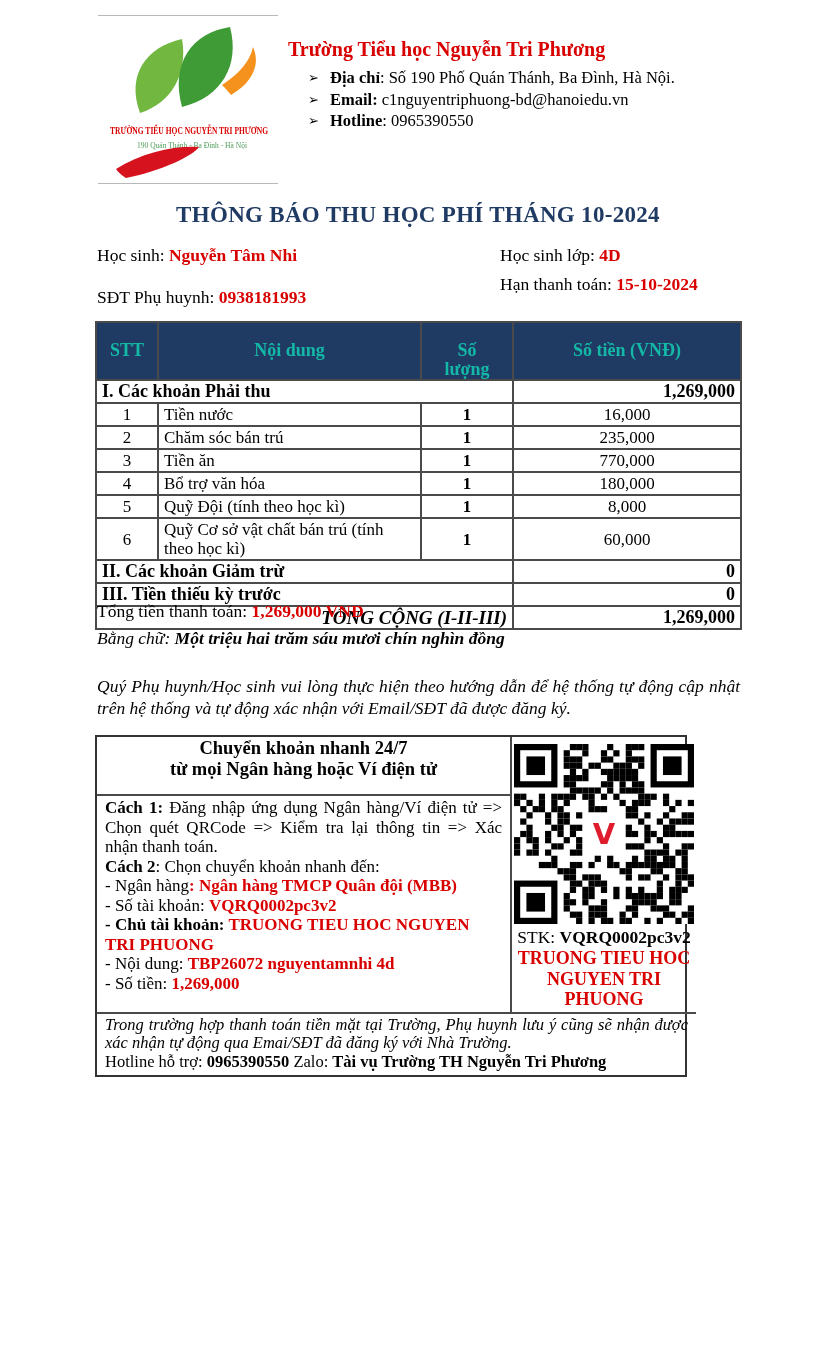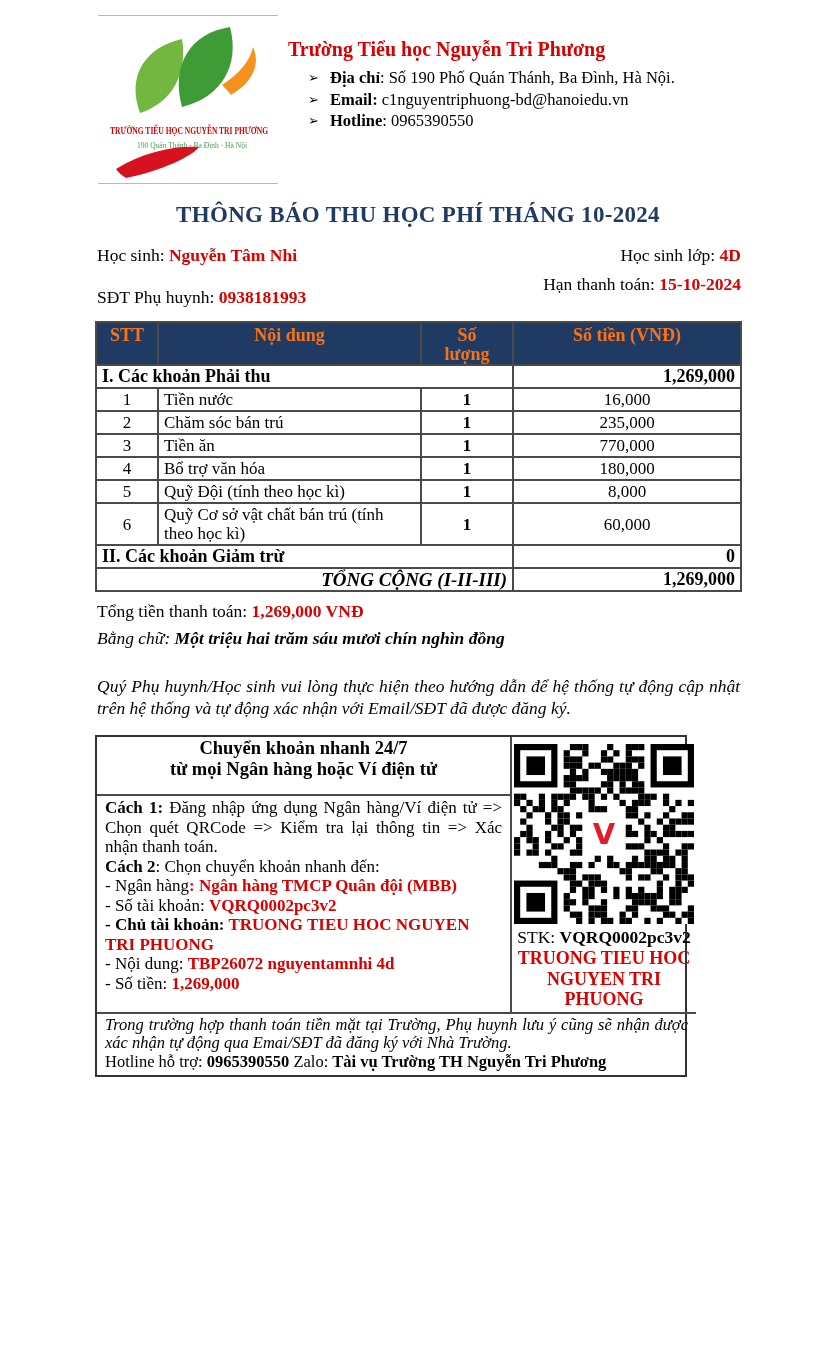--- a/index.html
+++ b/index.html
@@ -20,32 +20,32 @@
     border-top:1px solid #b9b9b9;border-bottom:1px solid #b9b9b9;background:#fff;}
   .logo-cell svg{position:absolute;left:6px;top:5px;}
   .school-head{position:absolute;left:193px;top:38px;width:453px;}
   .school-name{font-size:20px;font-weight:bold;color:var(--red);}
   .bullets{margin-top:6px;padding-left:20px;font-size:16.5px;line-height:21.5px;}
   .bullet-glyph{display:inline-block;width:22px;font-size:13px;vertical-align:1px;}
 
   
   .title{position:absolute;left:0;top:202px;width:100%;margin:0;text-align:center;
     font-size:23px;font-weight:bold;color:var(--navy);letter-spacing:.3px;}
-  .info{position:absolute;font-size:17.5px;line-height:20.5px;text-align:right;}
+  .info{position:absolute;font-size:17.5px;line-height:20.5px;}
   .i-student{left:2px;top:245px;}
   .i-class{left:405px;top:245px;width:241px;}
   .i-phone{left:2px;top:287px;}
   .i-due{left:405px;top:274px;width:241px;}
 
   
   table.fee{position:absolute;left:0;top:321px;width:645px;border-collapse:collapse;
     table-layout:fixed;font-size:17px;}
   .fee th,.fee td{border:2px solid var(--border);}
-  .fee thead th{background:var(--navy);color:#f97316;font-weight:bold;vertical-align:top;
-    font-size:18px;line-height:19px;padding:3px 2px 0;}
+  .fee thead th{background:var(--navy);color:#14b8a6;font-weight:bold;vertical-align:top;
+    font-size:18px;line-height:19px;padding:18px 2px 0;}
   .qty-head{display:inline-block;max-width:52px;}
   .fee td{padding:1px 5px;line-height:19px;}
   .c{text-align:center;}
   .sec-label{font-weight:bold;font-size:18px;line-height:20px;padding-left:5px;}
   .sec-amt{font-weight:bold;font-size:18px;line-height:20px;text-align:right;padding-right:5px;}
   .tot-label{font-weight:bold;font-style:italic;font-size:19px;line-height:21px;
     text-align:right;padding-right:30px;}
 
   
   .sum-total{position:absolute;left:2px;top:601px;font-size:17.5px;}
@@ -162,20 +162,24 @@
         <td class="c">8,000</td>
       </tr>
       <tr>
         <td class="c">6</td>
         <td>Quỹ Cơ sở vật chất bán trú (tính theo học kì)</td>
         <td class="c b">1</td>
         <td class="c">60,000</td>
       </tr>
       <tr>
         <td colspan="3" class="sec-label">II. Các khoản Giảm trừ</td>
+        <td class="sec-amt">0</td>
+      </tr>
+      <tr>
+        <td colspan="3" class="sec-label">III. Tiền thiếu kỳ trước</td>
         <td class="sec-amt">0</td>
       </tr>
       <tr>
         <td colspan="3" class="tot-label">TỔNG CỘNG (I-II-III)</td>
         <td class="sec-amt">1,269,000</td>
       </tr>
     </tbody>
   </table>
 
   <div class="sum-total"><span>Tổng tiền thanh toán: </span><span class="red">1,269,000 VNĐ</span></div>

